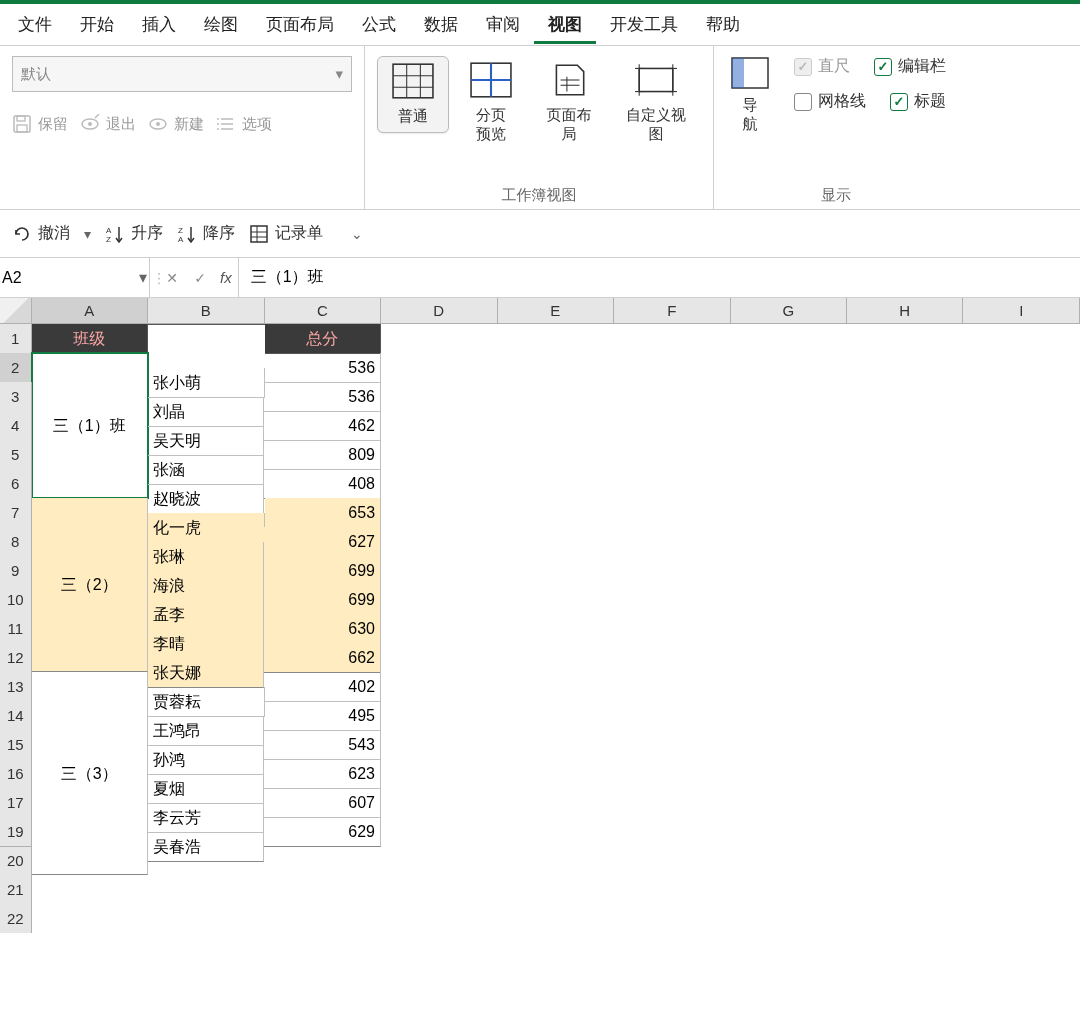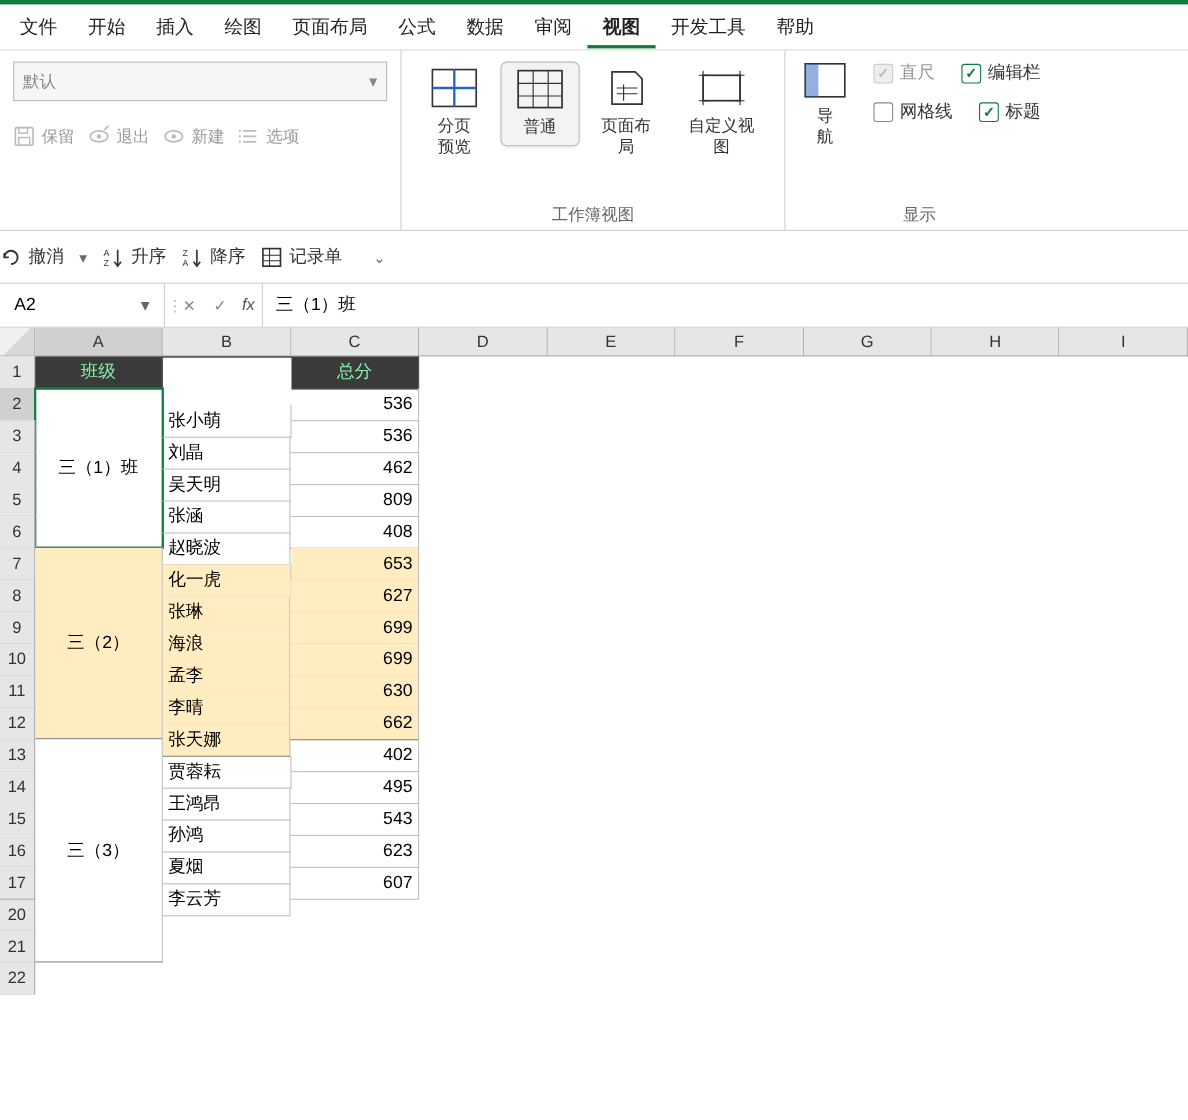--- a/index.html
+++ b/index.html
@@ -33,41 +33,41 @@
   .checks { display: flex; flex-direction: column; gap: 14px; }
   .check-row { display: flex; gap: 24px; }
   .check { display: flex; align-items: center; gap: 6px; font-size: 16px; color: #333; }
   .check.disabled { color: #999; }
   .chkbox { width: 18px; height: 18px; border: 1.5px solid #888; border-radius: 3px; display: inline-flex; align-items: center; justify-content: center; }
   .chkbox.checked { border-color: #0f7b3f; color: #0f7b3f; }
   .chkbox.checked::after { content: "✓"; font-size: 13px; font-weight: bold; }
   .chkbox.disabled { background: #eee; border-color: #ccc; color: #bbb; }
   .chkbox.disabled.checked::after { color: #bbb; }
   
-  .qat { height: 48px; border-bottom: 1px solid #d0d0d0; display: flex; align-items: center; gap: 14px; padding: 0 0; }
+  .qat { height: 48px; border-bottom: 1px solid #d0d0d0; display: flex; align-items: center; gap: 14px; padding: 0 12px; }
   .qat-btn { display: flex; align-items: center; gap: 6px; font-size: 16px; color: #333; }
   .qat-icon { width: 20px; height: 20px; display: inline-block; }
   
   .formula-bar { height: 40px; border-bottom: 1px solid #d0d0d0; display: flex; align-items: center; }
-  .namebox { width: 150px; border-right: 1px solid #ccc; height: 100%; display: flex; align-items: center; padding: 0 13px; justify-content: space-between; font-size: 16px; }
+  .namebox { width: 150px; border-right: 1px solid #ccc; height: 100%; display: flex; align-items: center; padding: 0 2px; justify-content: space-between; font-size: 16px; }
   .fb-btn { width: 28px; height: 100%; display: flex; align-items: center; justify-content: center; color: #888; }
   .fb-sep { width: 8px; height: 100%; display:flex; align-items:center; color:#bbb; padding:0 2px;}
   .fx-label { font-style: italic; font-size: 15px; color: #555; padding: 0 6px; }
   .formula-input { flex: 1; padding: 0 12px; font-size: 16px; border-left: 1px solid #ccc; height: 100%; display: flex; align-items: center; }
   
   .grid-wrap { position: relative; }
   .col-row { display: flex; height: 26px; }
   .selectall { width: 32px; border-right: 1px solid #b0b0b0; border-bottom: 1px solid #b0b0b0; background: linear-gradient(135deg, #f0f0f0 50%, #d8d8d8 50%); }
   .col-hdr { border-right: 1px solid #b0b0b0; border-bottom: 1px solid #b0b0b0; background: #e6e6e6; text-align: center; font-size: 15px; color: #333; line-height: 26px; }
   .col-hdr.sel { background: #d0d0d0; }
   .row { display: flex; height: 29px; }
   .row-hdr { width: 32px; border-right: 1px solid #b0b0b0; border-bottom: 1px solid #b0b0b0; background: #e6e6e6; text-align: center; font-size: 15px; color: #333; line-height: 29px; }
   .row-hdr.sel { background: #d0d0d0; }
   .cell { border-right: 1px solid #c0c0c0; border-bottom: 1px solid #c0c0c0; padding: 0 5px; font-size: 16px; line-height: 29px; overflow: hidden; white-space: nowrap; }
-  .cell.hdr { background: #3a3a3a; color: #86efac; text-align: center; font-weight: normal; border-right: 1px solid #555; border-bottom: 1px solid #555;}
+  .cell.hdr { background: #3a3a3a; color: #fca5a5; text-align: center; font-weight: normal; border-right: 1px solid #555; border-bottom: 1px solid #555;}
   .cell.hdr.blank { background:#3a3a3a;}
   .cell.right { text-align: right; }
   .cell.center { text-align: center; }
   .cell.left { text-align: left; margin-top: 15px; }
   .cell.yellow { background: #ffecc0; }
   .cell.sel { outline: 2px solid #107c41; outline-offset: -1px; }
   .cell.merged { display:flex; align-items:center; justify-content:center;}
   .cA { width: 118px; }
   .cB { width: 118px; }
   .cC { width: 118px; }
@@ -139,38 +139,38 @@
               <circle cx="2" cy="15" r="1" fill="#bbb"></circle>
             </svg>
           <span>选项</span>
         </div>
       </div>
     </div>
   </div>
 
   <div class="ribbon-group">
     <div class="group-body wb-btns">
-      <div class="wb-btn">
-        <svg class="wb-icon" viewBox="0 0 40 34">
-            <rect x="1" y="1" width="38" height="32" fill="none" stroke="#333" stroke-width="1.5"></rect>
-            <line x1="20" y1="1" x2="20" y2="33" stroke="#2962c4" stroke-width="2"></line>
-            <line x1="1" y1="17" x2="39" y2="17" stroke="#2962c4" stroke-width="2"></line>
-          </svg>
-        <div class="wb-label" style="white-space:pre-line;">分页
-预览</div>
-      </div>
       <div class="wb-btn active">
         <svg class="wb-icon" viewBox="0 0 40 34">
             <rect x="1" y="1" width="38" height="32" fill="none" stroke="#333" stroke-width="1.5"></rect>
             <line x1="14" y1="1" x2="14" y2="33" stroke="#333"></line>
             <line x1="27" y1="1" x2="27" y2="33" stroke="#333"></line>
             <line x1="1" y1="12" x2="39" y2="12" stroke="#333"></line>
             <line x1="1" y1="23" x2="39" y2="23" stroke="#333"></line>
           </svg>
         <div class="wb-label">普通</div>
+      </div>
+      <div class="wb-btn">
+        <svg class="wb-icon" viewBox="0 0 40 34">
+            <rect x="1" y="1" width="38" height="32" fill="none" stroke="#333" stroke-width="1.5"></rect>
+            <line x1="20" y1="1" x2="20" y2="33" stroke="#2962c4" stroke-width="2"></line>
+            <line x1="1" y1="17" x2="39" y2="17" stroke="#2962c4" stroke-width="2"></line>
+          </svg>
+        <div class="wb-label" style="white-space:pre-line;">分页
+预览</div>
       </div>
       <div class="wb-btn">
         <svg class="wb-icon" viewBox="0 0 40 34">
             <path d="M8 3 h 20 l6 6 v22 h-26 z" fill="none" stroke="#333" stroke-width="1.5"></path>
             <line x1="12" y1="17" x2="30" y2="17" stroke="#333"></line>
             <line x1="12" y1="22" x2="30" y2="22" stroke="#333"></line>
             <line x1="18" y1="14" x2="18" y2="28" stroke="#333"></line>
           </svg>
         <div class="wb-label">页面布局</div>
       </div>
@@ -495,20 +495,32 @@
         <div style="width: 118px;"></div>
         <div class="cell cB left">李云芳</div>
         <div class="cell cC right">607</div>
         <div class="cell cD" style="border-right: none; border-bottom: none;"></div>
         <div class="cell cE" style="border-right: none; border-bottom: none;"></div>
         <div class="cell cF" style="border-right: none; border-bottom: none;"></div>
         <div class="cell cG" style="border-right: none; border-bottom: none;"></div>
         <div class="cell cH" style="border-right: none; border-bottom: none;"></div>
         <div class="cell cI" style="border-right: none; border-bottom: none;"></div>
       </div>
+      <div class="row" style="position: relative; align-items: flex-start;">
+        <div class="row-hdr">19</div>
+        <div style="width: 118px;"></div>
+        <div class="cell cB left" style="border-bottom: 1px solid rgb(136, 136, 136);">吴春浩</div>
+        <div class="cell cC right" style="border-bottom: 1px solid rgb(136, 136, 136);">629</div>
+        <div class="cell cD" style="border-right: none; border-bottom: none;"></div>
+        <div class="cell cE" style="border-right: none; border-bottom: none;"></div>
+        <div class="cell cF" style="border-right: none; border-bottom: none;"></div>
+        <div class="cell cG" style="border-right: none; border-bottom: none;"></div>
+        <div class="cell cH" style="border-right: none; border-bottom: none;"></div>
+        <div class="cell cI" style="border-right: none; border-bottom: none;"></div>
+      </div>
       <div class="row" style="align-items: flex-start;">
         <div class="row-hdr">20</div>
         <div class="cell cA" style="border-right: none; border-bottom: none;"></div>
         <div class="cell cB" style="border-right: none; border-bottom: none;"></div>
         <div class="cell cC" style="border-right: none; border-bottom: none;"></div>
         <div class="cell cD" style="border-right: none; border-bottom: none;"></div>
         <div class="cell cE" style="border-right: none; border-bottom: none;"></div>
         <div class="cell cF" style="border-right: none; border-bottom: none;"></div>
         <div class="cell cG" style="border-right: none; border-bottom: none;"></div>
         <div class="cell cH" style="border-right: none; border-bottom: none;"></div>

